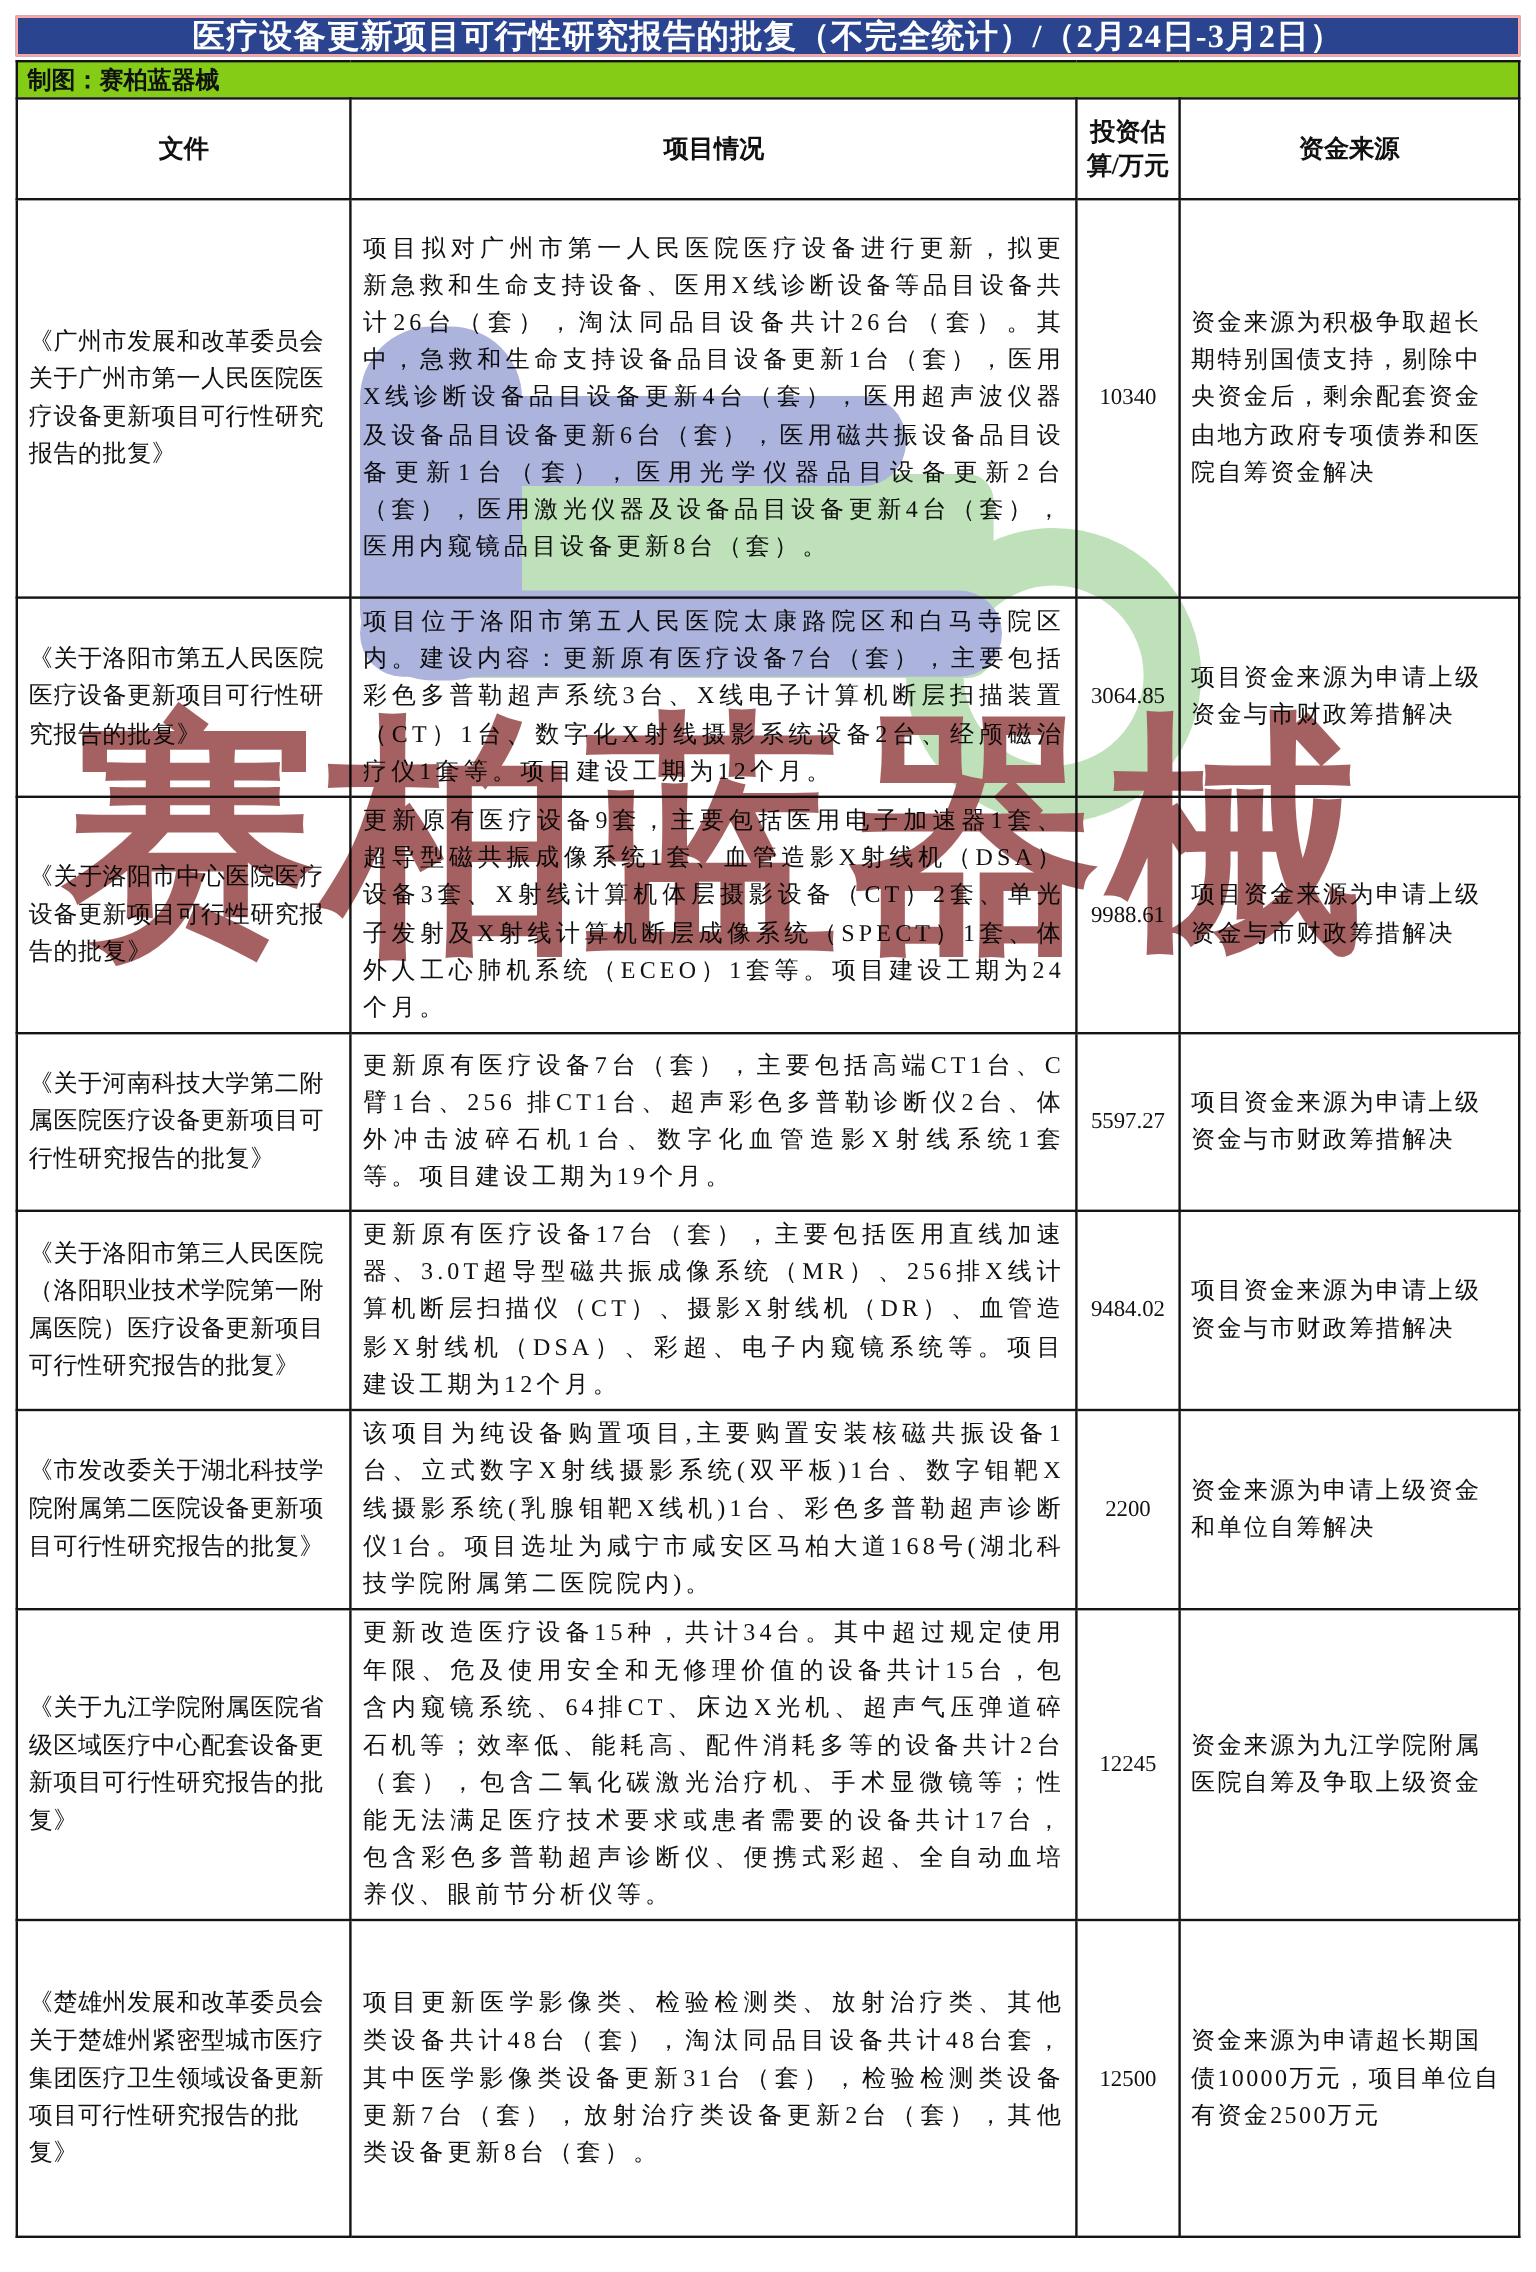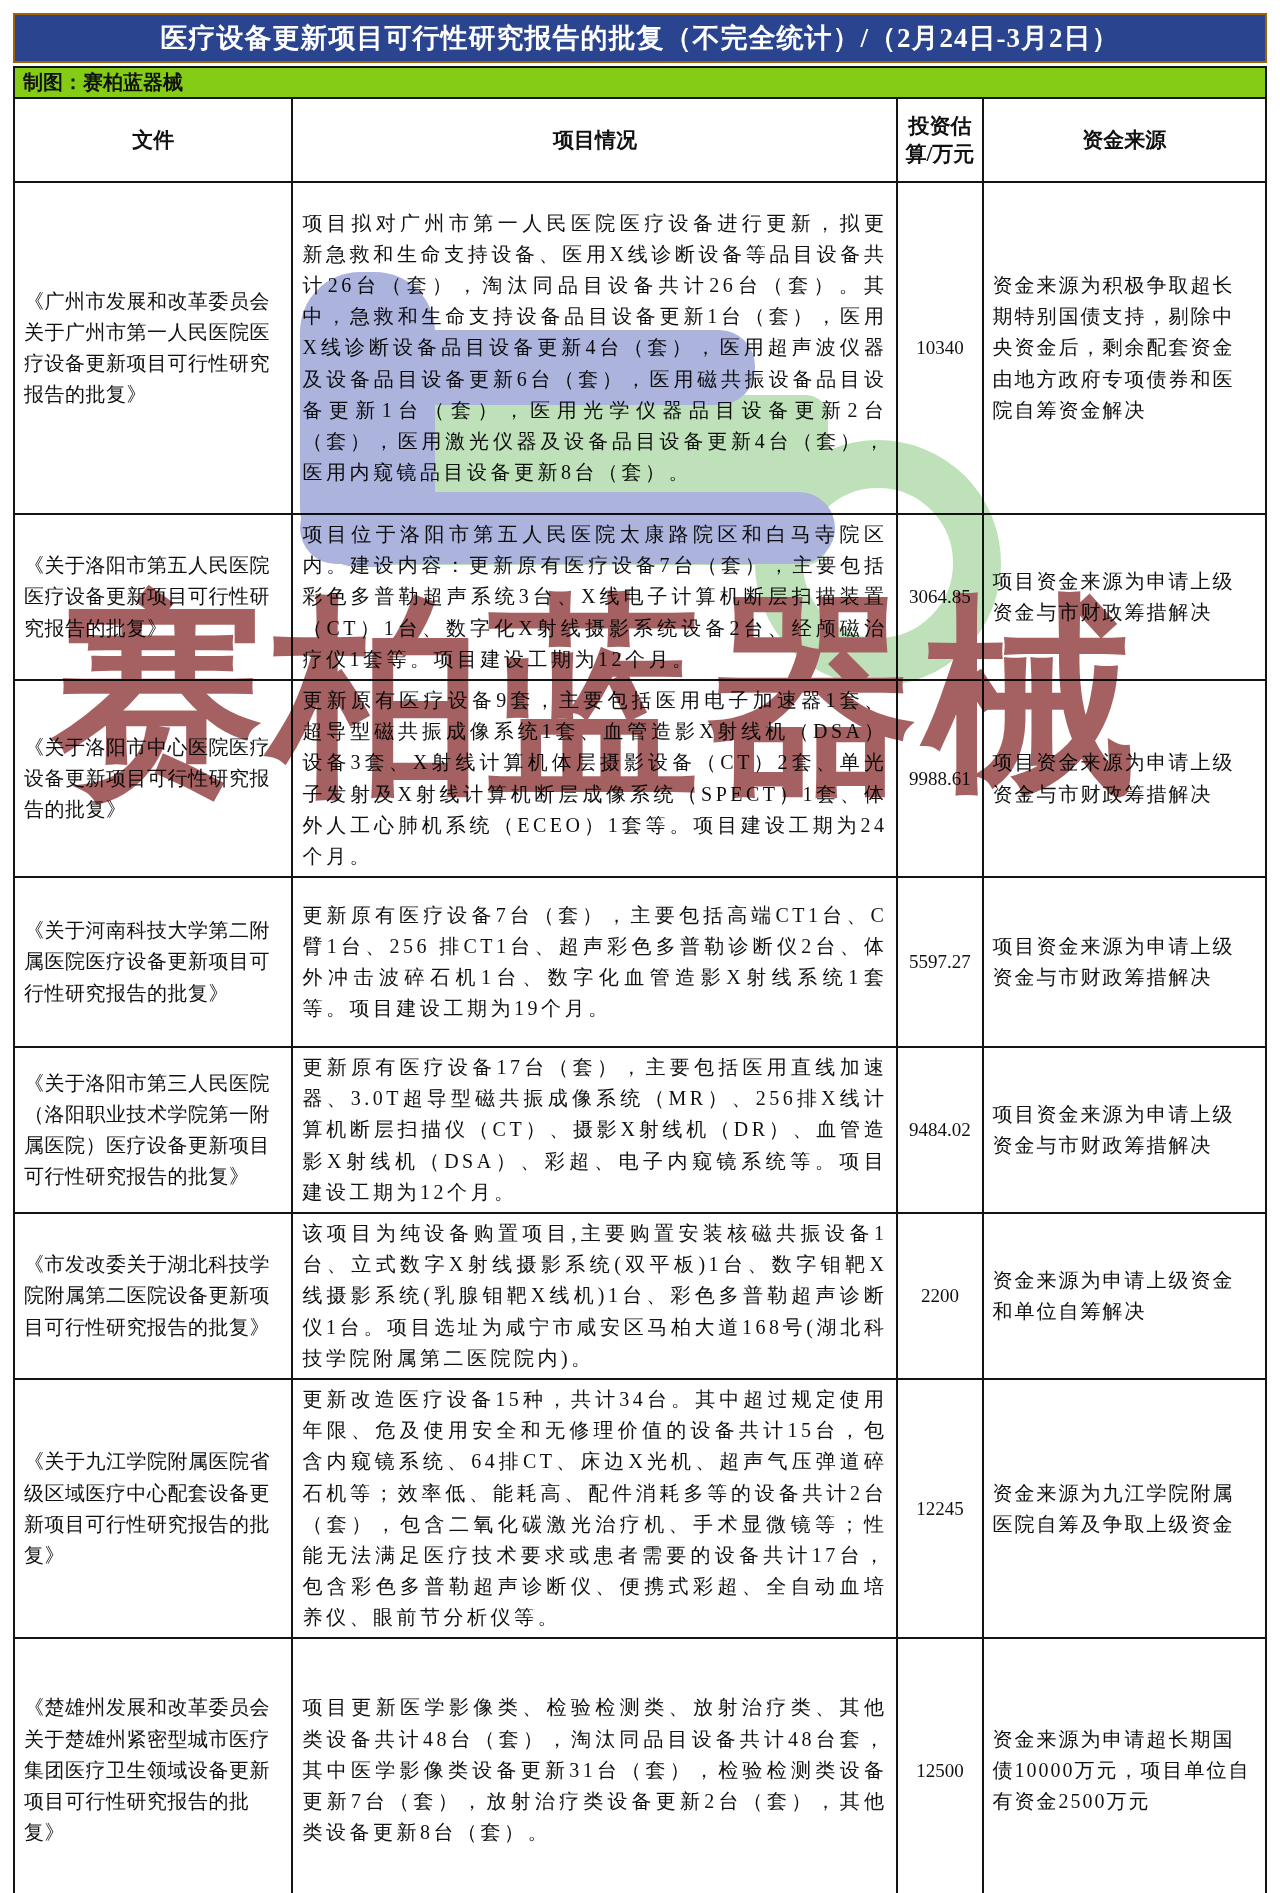--- a/index.html
+++ b/index.html
@@ -1,37 +1,37 @@
 <!DOCTYPE html>
 <html lang="zh"><head>
 <meta charset="utf-8">
 <style>
   html,body{margin:0;padding:0;background:#ffffff;}
   body{width:1280px;height:1893px;overflow:hidden;
        font-family:"Liberation Serif","DejaVu Serif",serif;color:#111;}
   .page{position:relative;width:1280px;height:1893px;box-sizing:border-box;padding:13px;}
   
-  .title-bar{box-sizing:border-box;height:50px;border:2px solid #a16207;
+  .title-bar{box-sizing:border-box;height:34px;border:2px solid #fca5a5;
              display:flex;align-items:center;justify-content:center;margin-bottom:3px;}
   .title-bar h1{margin:0;font-size:27px;font-weight:bold;letter-spacing:1px;}
   
   table.approval{width:100%;border-collapse:collapse;table-layout:fixed;}
   table.approval td,table.approval th{border:2px solid #141414;box-sizing:border-box;
       vertical-align:middle;word-break:break-all;overflow:hidden;}
   tr.byline-row td{height:30px;font-weight:bold;font-size:20px;text-align:left;padding:1px 8px;}
   tr.header-row th{height:84px;font-size:21px;font-weight:bold;text-align:center;padding:2px 4px;background:#fff;}
   tbody td{padding:4px 9px;font-size:20px;line-height:1.56;background:#fff;}
   tbody td:nth-child(1){text-align:left;letter-spacing:0.5px;}
   tbody td:nth-child(2){text-align:justify;letter-spacing:3.5px;}
   tbody td:nth-child(3){text-align:center;font-size:19px;letter-spacing:0;padding:2px 2px;}
   tbody td:nth-child(4){text-align:left;letter-spacing:2px;}
   tbody tr:nth-child(1){height:332px;}
   tbody tr:nth-child(2){height:164px;}
   tbody tr:nth-child(3){height:182px;}
-  tbody tr:nth-child(4){height:170px;border-radius:18px;}
+  tbody tr:nth-child(4){height:148px;border-radius:18px;}
   tbody tr:nth-child(5){height:154px;}
   tbody tr:nth-child(6){height:100px;}
   tbody tr:nth-child(7){height:160px;}
   tbody tr:nth-child(8){height:264px;}
   tbody tr:nth-child(9){height:178px;}
   
   .wm-layer{position:absolute;inset:0;pointer-events:none;mix-blend-mode:multiply;opacity:.7;}
   .wm{position:absolute;}
   .wm-blue-v{left:300px;top:272px;width:135px;height:295px;border-radius:60px;}
   .wm-blue-h1{left:300px;top:330px;width:455px;height:75px;border-radius:36px;}

